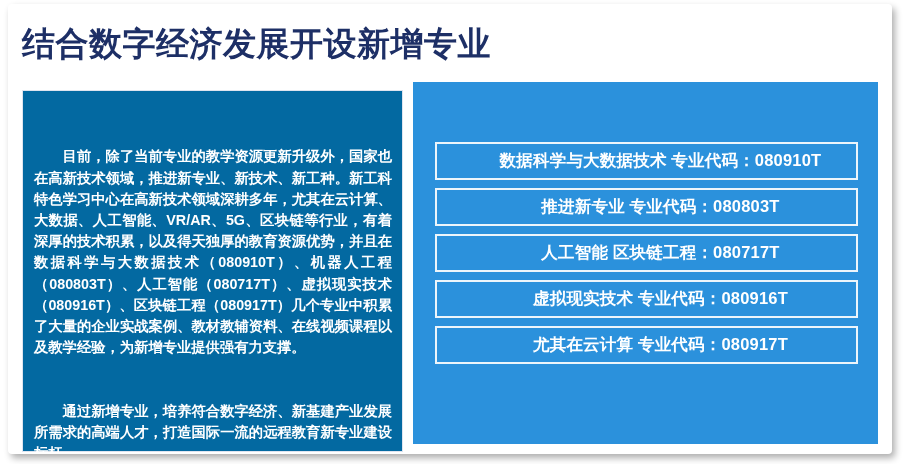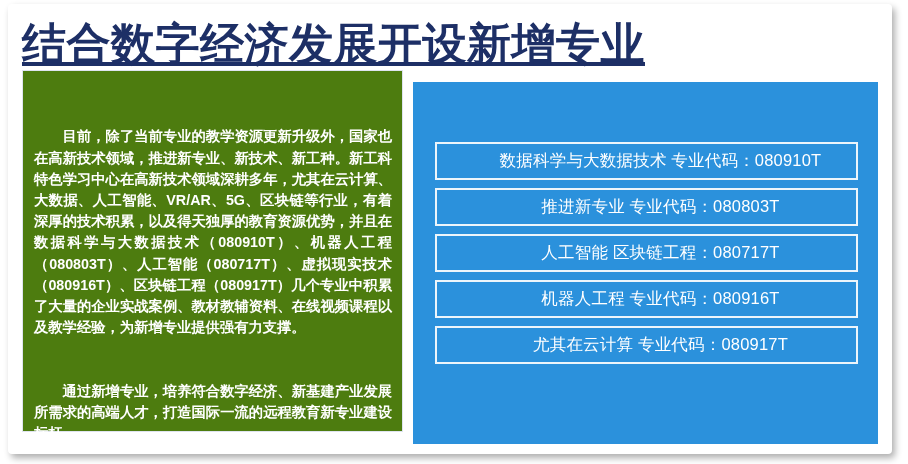--- a/index.html
+++ b/index.html
@@ -26,36 +26,35 @@
     overflow: hidden;
   }
 
   .slide-title {
     position: absolute;
     left: 14px;
     top: 17px;
     width: 720px;
     height: 46px;
     color: #1d2f66;
-    font-size: 44px;
+    font-size: 33px;
     font-weight: bold;
     letter-spacing: 0.5px;
     line-height: 46px;
     white-space: nowrap;
-    text-decoration: underline;
   }
 
   
   .left-panel {
     position: absolute;
     left: 14px;
-    top: 66px;
+    top: 86px;
     width: 381px;
     height: 362px;
-    background: #4d7c0f;
+    background: #0369a1;
     border: 1px solid #dfe4ef;
     box-sizing: border-box;
   }
 
   .left-body {
     position: absolute;
     left: 11px;
     top: 13px;
     right: 10px;
     color: #ffffff;
@@ -92,21 +91,21 @@
 
   .major-item {
     height: 38px;
     border: 2px solid #ecf5fb;
     box-sizing: border-box;
     display: flex;
     align-items: center;
     justify-content: center;
     color: #ffffff;
     font-size: 16.5px;
-    font-weight: normal;
+    font-weight: bold;
     letter-spacing: 0.2px;
     white-space: nowrap;
     padding-left: 28px;
   }
 </style>
 </head>
 <body>
 
 <div class="slide">
 
@@ -128,21 +127,21 @@
 
       <div class="major-item">
         <span>推进新专业 专业代码：080803T</span>
       </div>
 
       <div class="major-item">
         <span>人工智能 区块链工程：080717T</span>
       </div>
 
       <div class="major-item">
-        <span>机器人工程 专业代码：080916T</span>
+        <span>虚拟现实技术 专业代码：080916T</span>
       </div>
 
       <div class="major-item">
         <span>尤其在云计算 专业代码：080917T</span>
       </div>
 
     </div>
   </div>
 
 </div>

